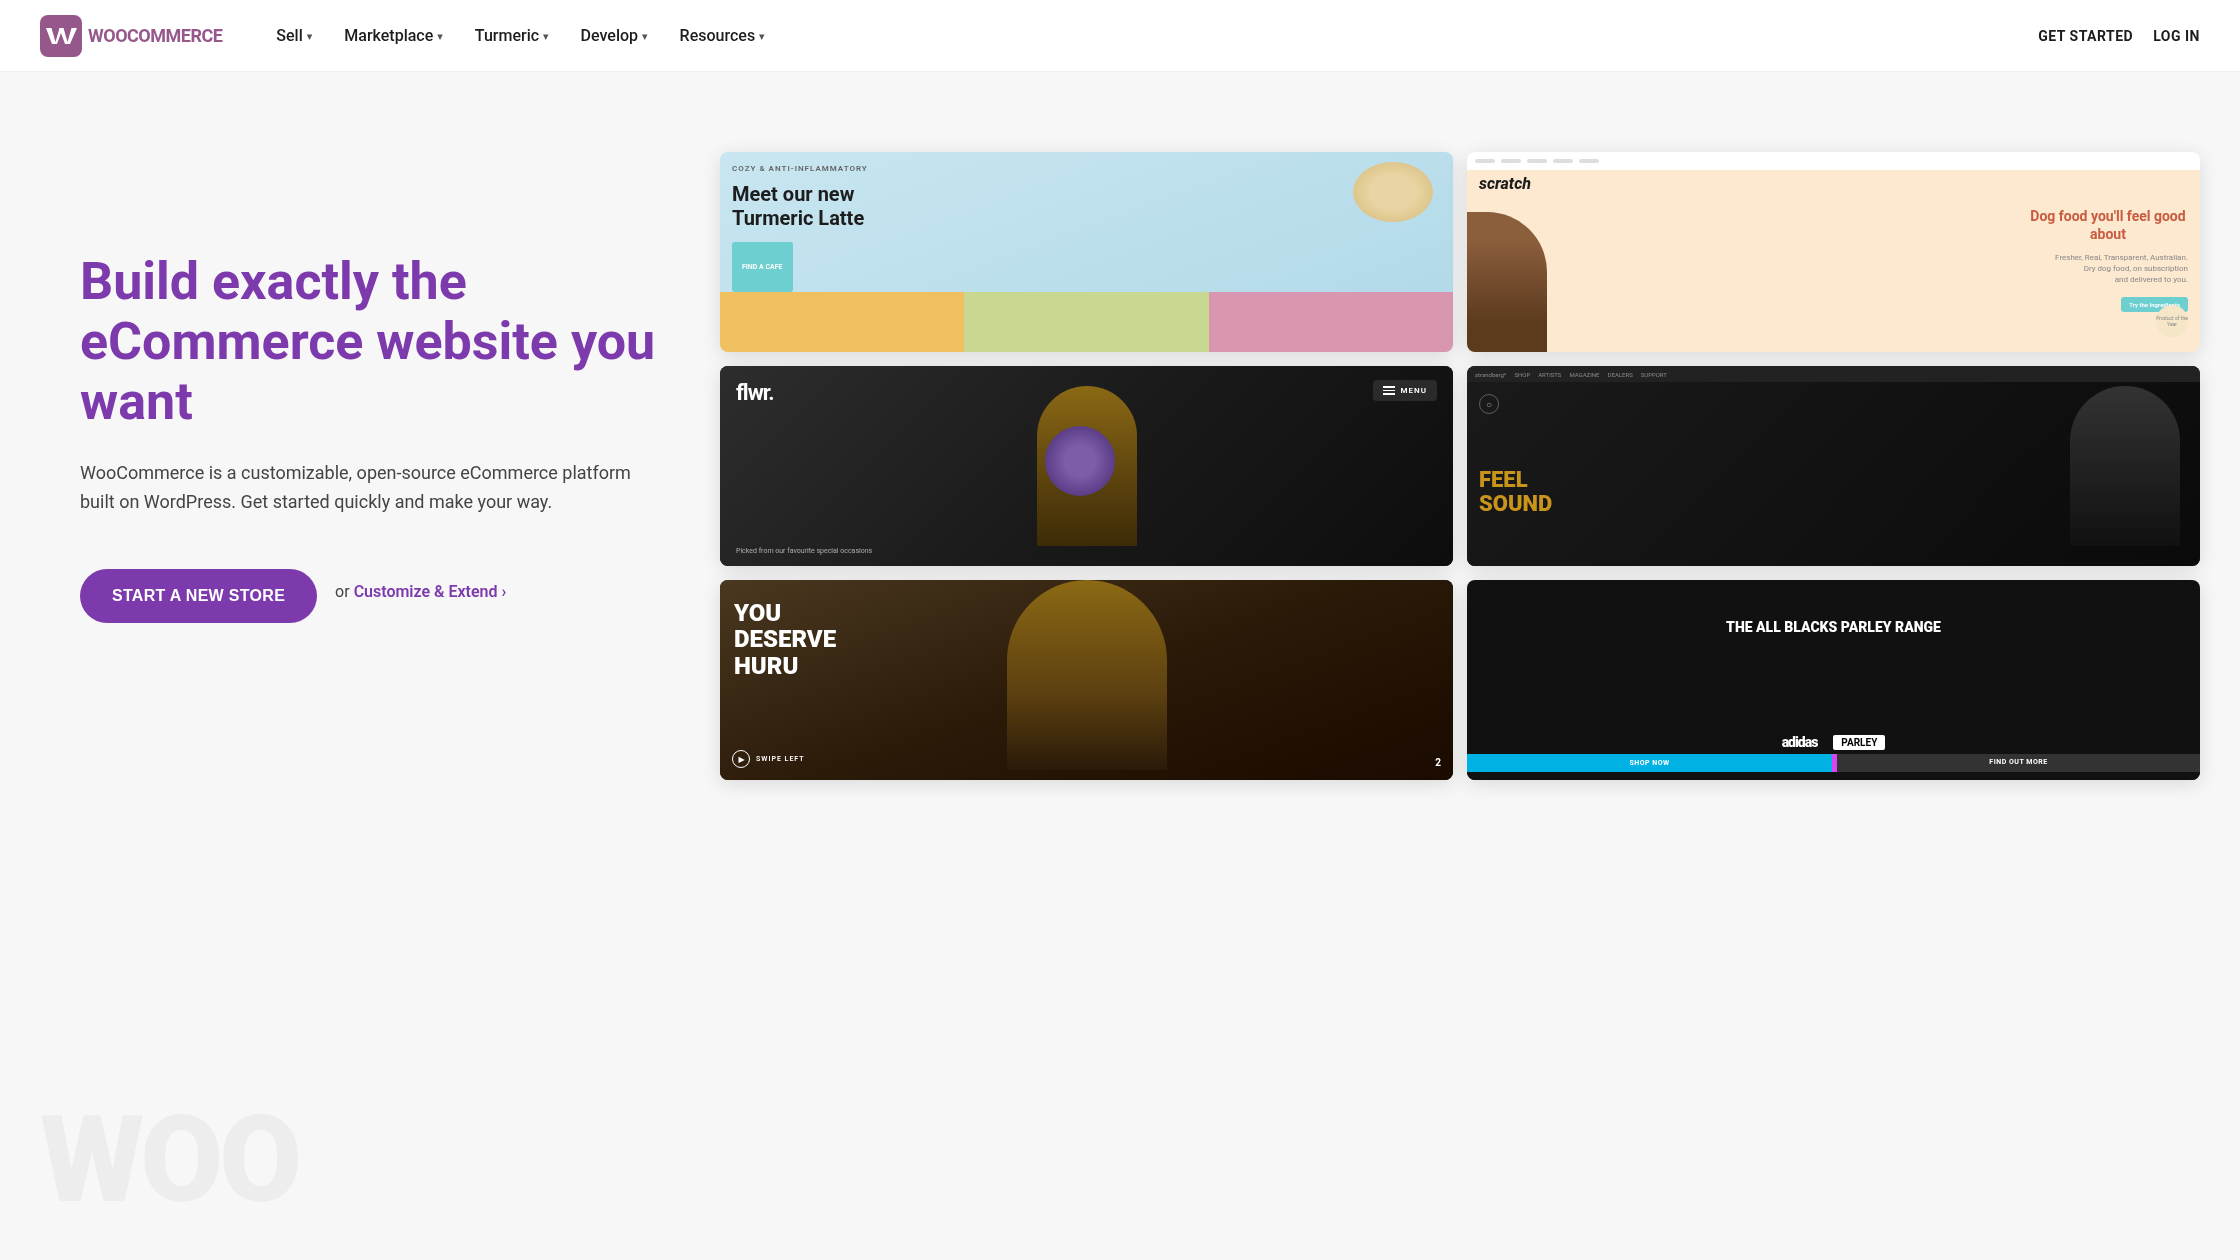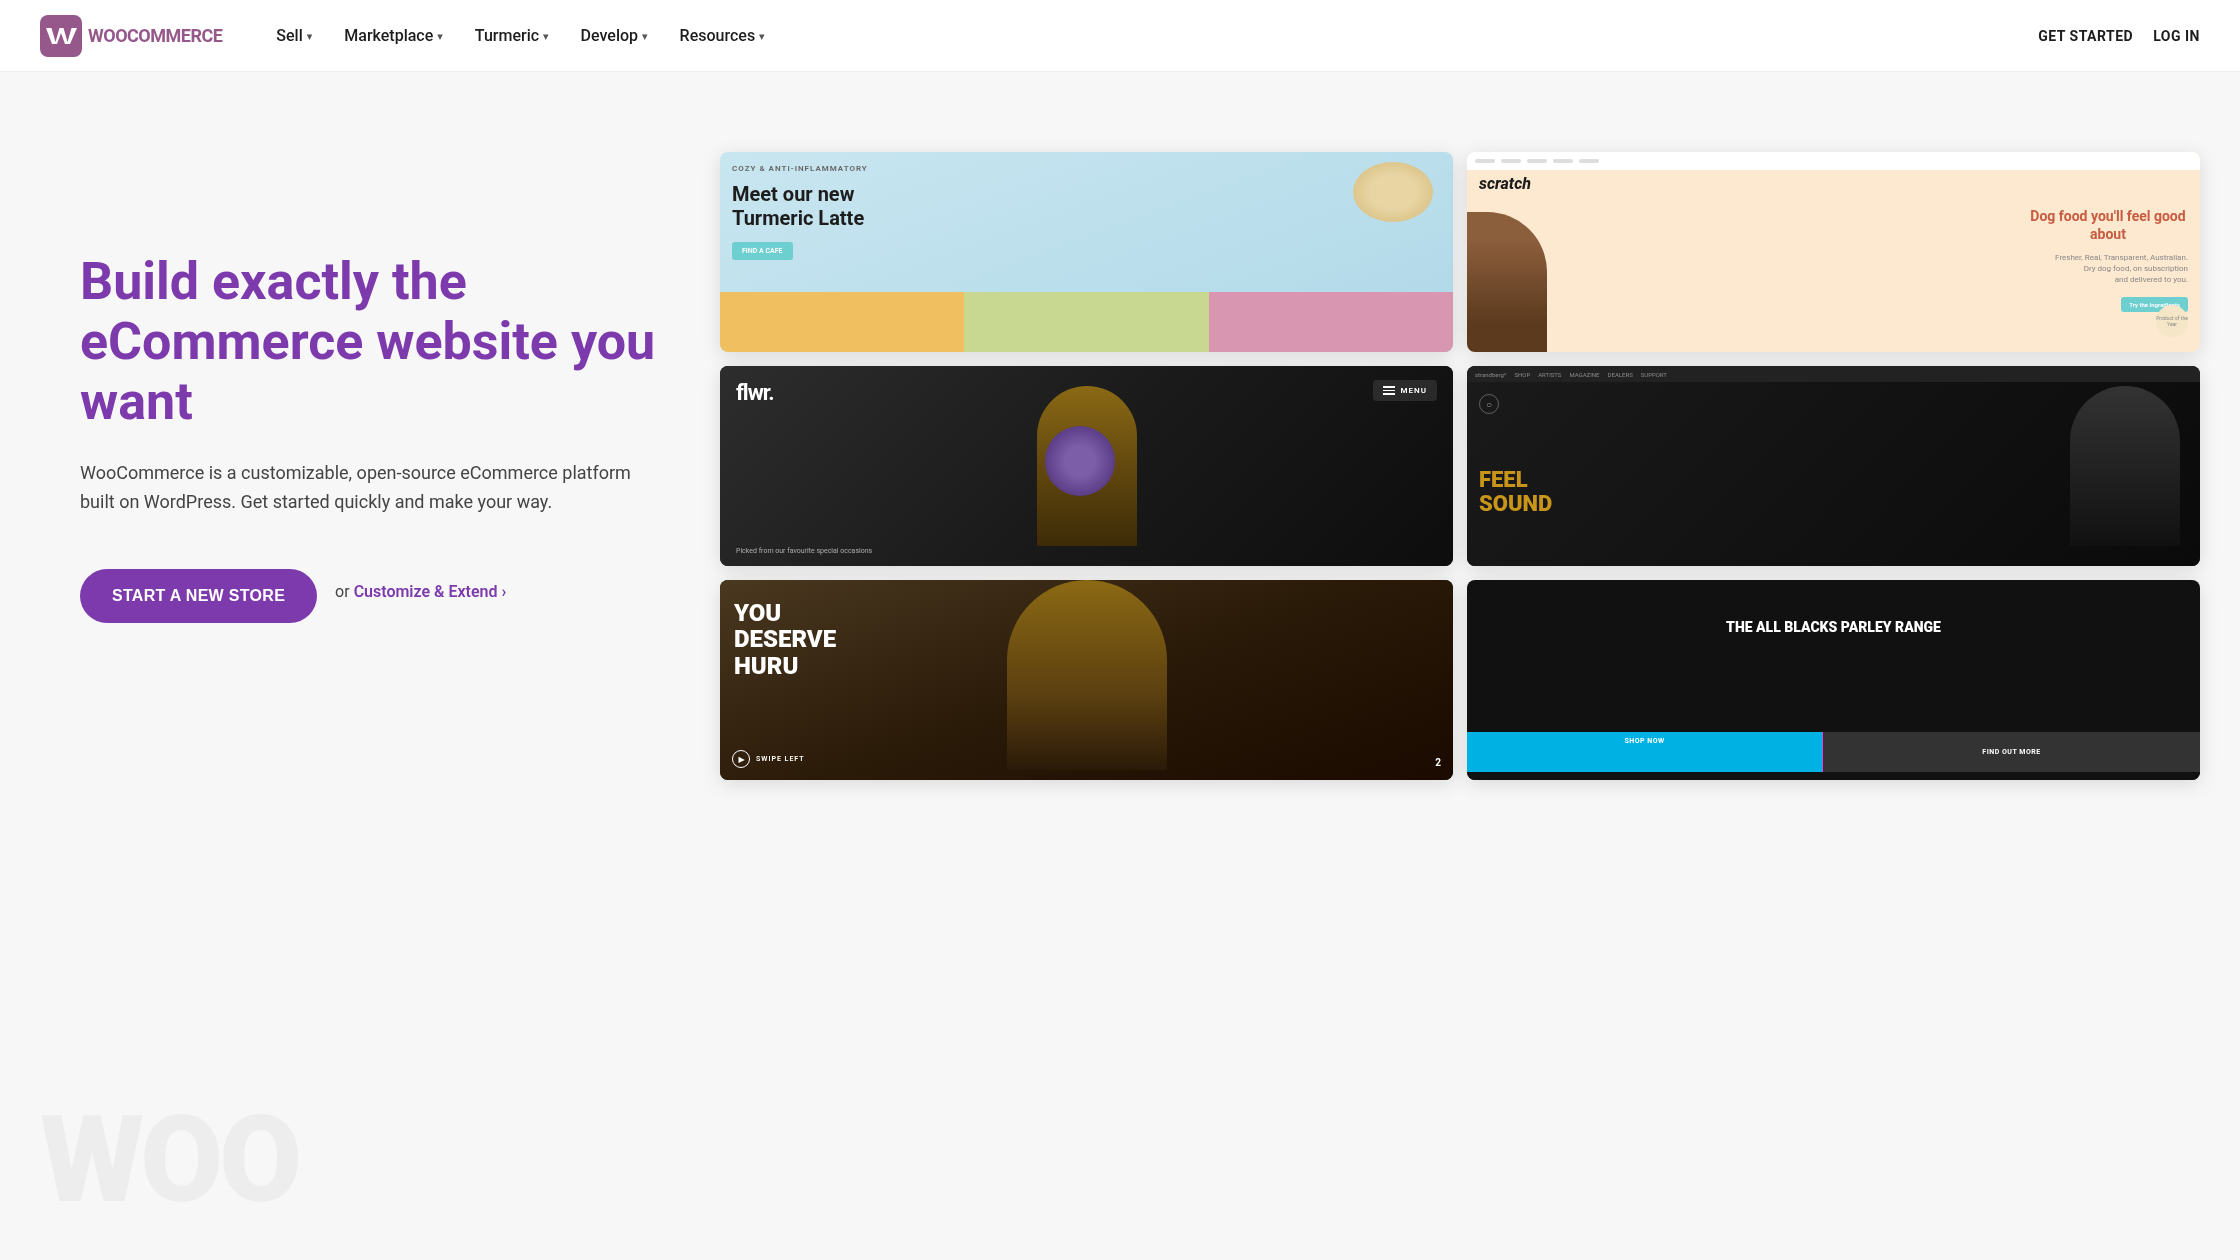--- a/index.html
+++ b/index.html
@@ -110,21 +110,21 @@
     .ss1 {
       background: linear-gradient(160deg, #c8e6f0 0%, #b0d8e8 100%);
       height: 200px; position: relative; overflow: hidden;
     }
     .ss1-badge {
       position: absolute; top: 12px; left: 12px;
       font-size: 8px; color: #666; font-weight: 600; letter-spacing: 1px;
       text-transform: uppercase;
     }
     .ss1-title { position: absolute; top: 30px; left: 12px; font-size: 20px; font-weight: 700; color: #1d1d1d; line-height: 1.2; }
-    .ss1-btn { position: absolute; top: 90px; left: 12px; background: #6dcfcf; color: #fff; font-size: 7px; padding: 5px 10px; border-radius: 3px; font-weight: 600; }
+    .ss1-btn { position: absolute; top: 90px; left: 12px; background: #6dcfcf; color: #fff; font-size: 7px; padding: 21px 10px; border-radius: 3px; font-weight: 600; }
     .ss1-bowl { position: absolute; right: 20px; top: 10px; width: 80px; height: 60px;
       background: radial-gradient(ellipse, #e8d5a3 40%, #d4b878 100%);
       border-radius: 50%; }
     .ss1-dots { position: absolute; bottom: 8px; left: 50%; transform: translateX(-50%); display: flex; gap: 4px; }
     .dot { width: 6px; height: 6px; border-radius: 50%; background: rgba(0,0,0,0.2); }
     .dot.active { background: rgba(0,0,0,0.5); }
     .ss1-products {
       position: absolute; bottom: 0; left: 0; right: 0; height: 60px;
       display: flex;
     }
@@ -222,21 +222,21 @@
     .ss6-header-logo { font-size: 8px; color: #fff; font-weight: 700; }
     .ss6-header-title { font-size: 9px; color: #fff; font-weight: 600; letter-spacing: 1px; flex: 1; text-align: center; }
     .ss6-header-badge { background: #00b2e3; border-radius: 2px; padding: 1px 5px; font-size: 7px; color: #fff; }
     .ss6-content { position: absolute; top: 24px; left: 0; right: 0; bottom: 0; background: #111; }
     .ss6-big-text { position: absolute; top: 15px; left: 12px; right: 12px; font-size: 14px; font-weight: 900; color: #fff; text-align: center; line-height: 1.2; }
     .ss6-logos { position: absolute; bottom: 30px; left: 0; right: 0; display: flex; justify-content: center; gap: 16px; align-items: center; }
     .ss6-adidas { font-size: 14px; font-weight: 900; color: #fff; letter-spacing: -1px; }
     .ss6-parley { background: #fff; padding: 2px 8px; font-size: 10px; font-weight: 700; color: #000; border-radius: 2px; }
     .ss6-btns { position: absolute; bottom: 8px; left: 0; right: 0; display: flex; }
     .ss6-btn1 { flex: 1; background: #00b2e3; font-size: 7px; color: #fff; font-weight: 700; text-align: center; padding: 5px; letter-spacing: 0.5px; }
-    .ss6-btn2 { flex: 1; background: #333; font-size: 7px; color: #fff; font-weight: 700; text-align: center; padding: 16px; letter-spacing: 0.5px; border-left: 1px solid #d946ef; }
+    .ss6-btn2 { flex: 1; background: #333; font-size: 7px; color: #fff; font-weight: 700; text-align: center; padding: 4px; letter-spacing: 0.5px; border-left: 5px solid #d946ef; }
   </style>
 </head>
 <body>
 
 <nav>
   <div class="logo-wrap">
     <svg class="logo-icon" viewBox="0 0 42 42" fill="none" xmlns="http://www.w3.org/2000/svg">
       <rect width="42" height="42" rx="8" fill="#96588a"></rect>
       <path d="M6 13h5.5l4 14 4-14h4l4 14 4-14H37l-7 16H25l-4-11-4 11h-5L6 13z" fill="white" stroke="none"></path>
     </svg>

